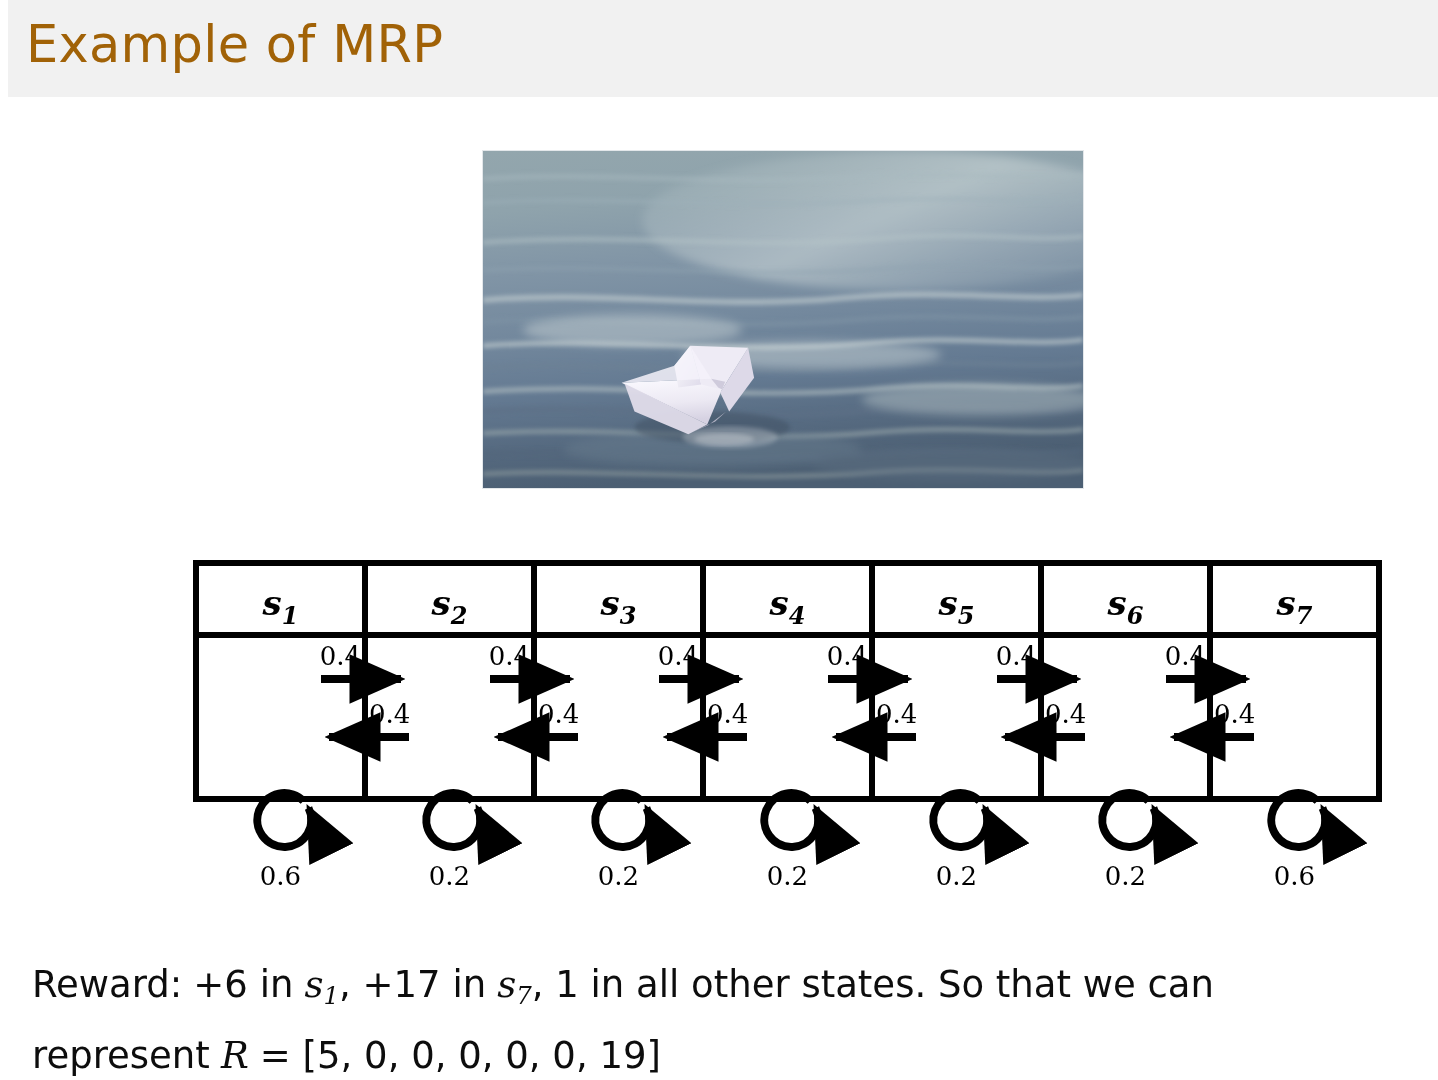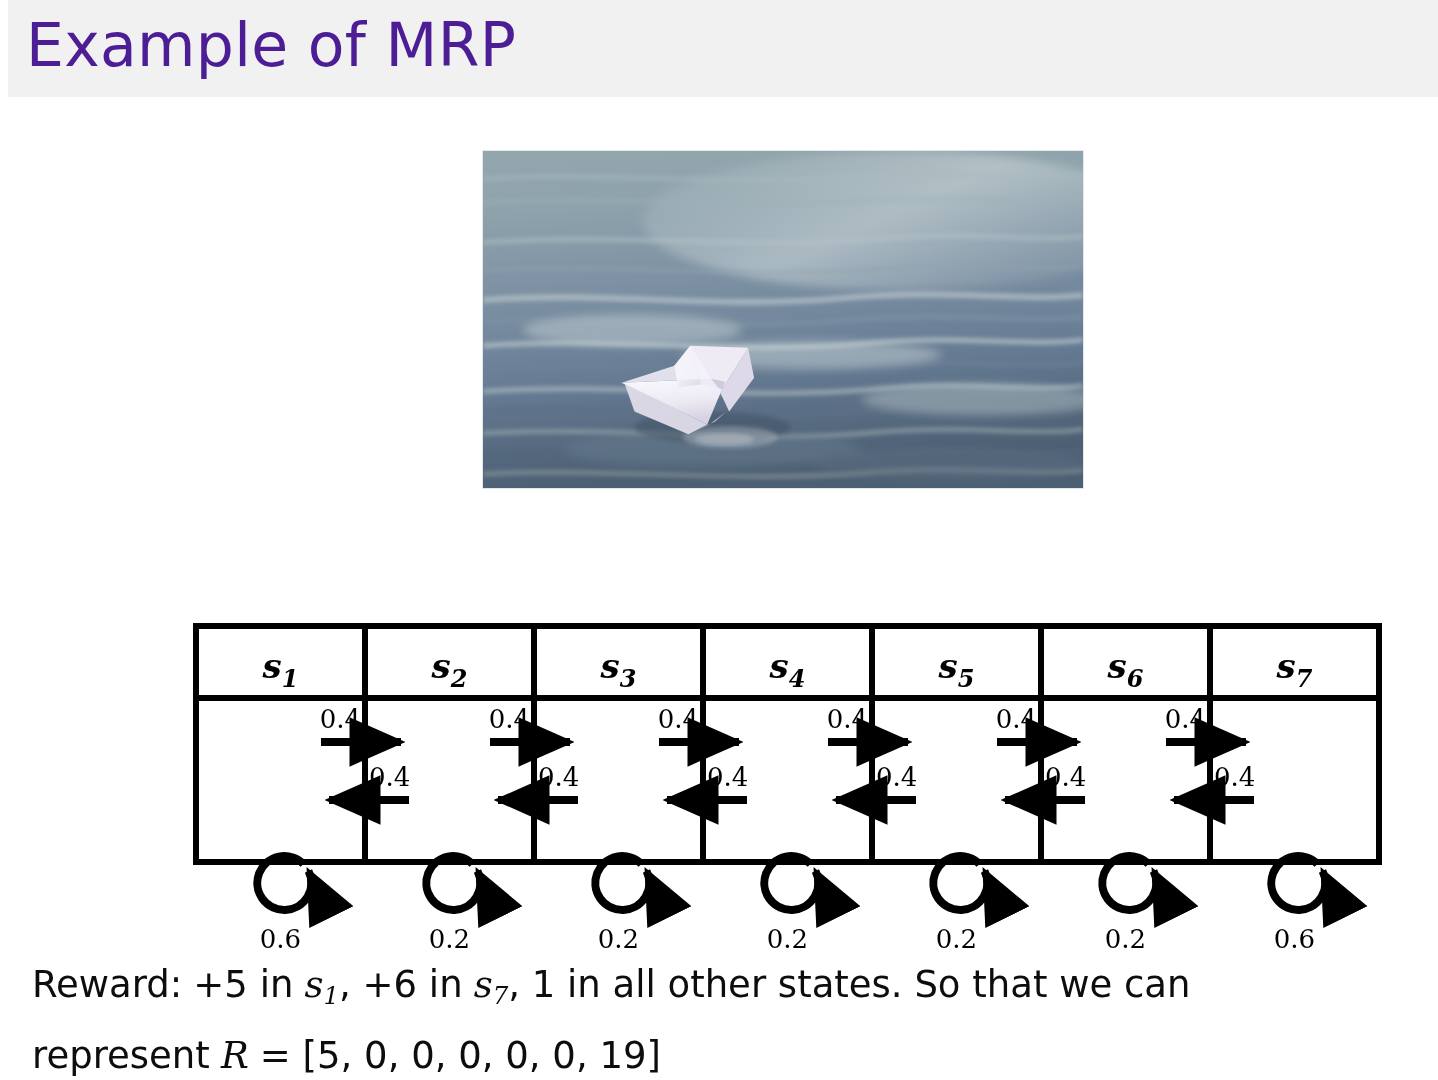--- a/index.html
+++ b/index.html
@@ -24,25 +24,25 @@
     top: 0px;
     width: 1430px;
     height: 97px;
     background: #f1f1f1;
   }
   #title-text {
     position: absolute;
     left: 18px;
     top: 8px;
     font-family: "DejaVu Sans", sans-serif;
-    font-size: 60px;
+    font-size: 51px;
     line-height: 74px;
     font-weight: 400;
     letter-spacing: 0.3px;
-    color: #4c1d95;
+    color: #a16207;
     white-space: nowrap;
   }
 
   
   #photo-frame {
     position: absolute;
     left: 482px;
     top: 150px;
     width: 602px;
     height: 339px;
@@ -50,21 +50,21 @@
     box-sizing: border-box;
     overflow: hidden;
     background: #6d8293;
   }
   #photo-frame svg { display: block; width: 100%; height: 100%; }
 
   
   #mrp-diagram {
     position: absolute;
     left: 193px;
-    top: 623px;
+    top: 560px;
     width: 1185px;
     height: 320px;
     text-align: right;
   }
   #mrp-diagram svg { display: block; }
 
   
   #caption {
     position: absolute;
     left: 32px;
@@ -238,15 +238,15 @@
         <text x="852" y="163" text-anchor="start" font-family="&quot;DejaVu Serif&quot;, serif" font-size="26" fill="#000000">0.4</text>
         <path d="M 973 119 L 1053 119" stroke="#000000" stroke-width="8" fill="none" marker-end="url(#arrR)"></path>
         <text x="1013" y="105" text-anchor="end" font-family="&quot;DejaVu Serif&quot;, serif" font-size="26" fill="#000000">0.4</text>
         <path d="M 1061 177 L 981 177" stroke="#000000" stroke-width="8" fill="none" marker-end="url(#arrR)"></path>
         <text x="1021" y="163" text-anchor="start" font-family="&quot;DejaVu Serif&quot;, serif" font-size="26" fill="#000000">0.4</text>
       </g>
   </svg>
 </div>
 
 <div id="caption">
-  <span class="ln"><span>Reward:</span><span class="sp"></span><span>+5 in</span><span class="sp"></span><span class="mi">s</span><span class="sub">1</span><span>, +6 in</span><span class="sp"></span><span class="mi">s</span><span class="sub">7</span><span>, 1 in all other states.  So that we can</span></span>
+  <span class="ln"><span>Reward:</span><span class="sp"></span><span>+6 in</span><span class="sp"></span><span class="mi">s</span><span class="sub">1</span><span>, +17 in</span><span class="sp"></span><span class="mi">s</span><span class="sub">7</span><span>, 1 in all other states.  So that we can</span></span>
   <span class="ln"><span>represent</span><span class="sp"></span><span class="mi">R</span><span class="sp"></span><span>= [5, 0, 0, 0, 0, 0, 19]</span></span>
 </div>
 
 </body></html>

